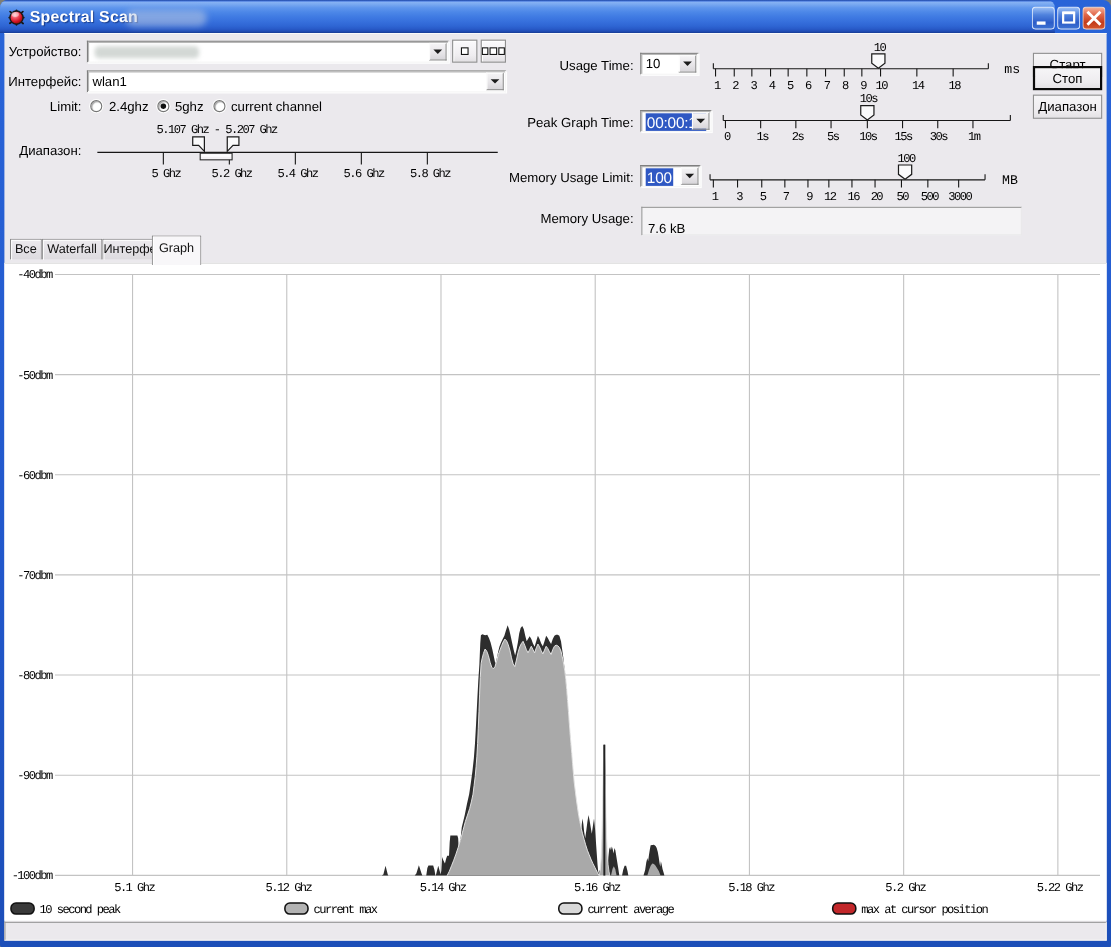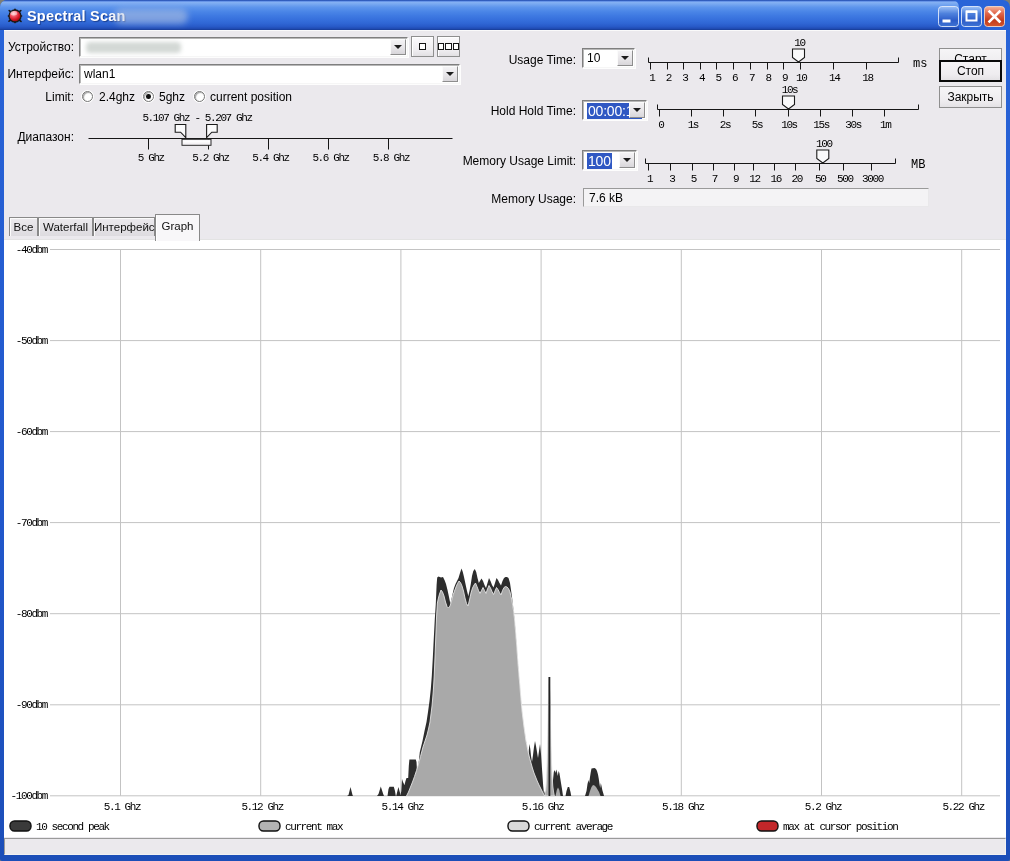--- a/index.html
+++ b/index.html
@@ -104,42 +104,42 @@
 <div class="combo" style="left:79px;top:64px;width:381px;height:20px">
     <div class="txt">wlan1</div>
     <div class="carr"></div>
   </div>
 <div class="lbl" style="left:0;top:90px;width:74px">Limit:</div>
 <div class="radio" style="left:82px;top:91px"></div>
 <div class="rlbl" style="left:99px;top:90px">2.4ghz</div>
 <div class="radio on" style="left:143px;top:91px"></div>
 <div class="rlbl" style="left:159px;top:90px">5ghz</div>
 <div class="radio" style="left:194px;top:91px"></div>
-<div class="rlbl" style="left:210px;top:90px">current position</div>
+<div class="rlbl" style="left:210px;top:90px">current channel</div>
 <div class="lbl" style="left:0;top:130px;width:74px">Диапазон:</div>
 <div class="lbl" style="left:400px;top:53px;width:176px">Usage Time:</div>
 <div class="combo" style="left:582px;top:48px;width:53px;height:20px">
     <div class="txt">10</div>
     <div class="carr"></div>
   </div>
-<div class="lbl" style="left:400px;top:104px;width:176px">Hold Hold Time:</div>
+<div class="lbl" style="left:400px;top:104px;width:176px">Peak Graph Time:</div>
 <div class="combo" style="left:582px;top:100px;width:65px;height:20px">
     <div class="txt"><span class="sel">00:00:10</span></div>
     <div class="carr"></div>
   </div>
 <div class="lbl" style="left:400px;top:154px;width:176px">Memory Usage Limit:</div>
 <div class="combo" style="left:582px;top:150px;width:55px;height:20px">
     <div class="txt"><span class="sel">100</span></div>
     <div class="carr"></div>
   </div>
 <div class="lbl" style="left:400px;top:192px;width:176px">Memory Usage:</div>
-<div class="field" style="left:583px;top:188px;width:346px;height:19px;padding:2px 5px">7.6 kB</div>
+<div class="field" style="left:583px;top:188px;width:346px;height:19px;padding:12px 5px">7.6 kB</div>
 <div class="btn" style="top:48px">Старт</div>
 <div class="btn def" style="top:60px">Стоп</div>
-<div class="btn" style="top:86px">Закрыть</div>
+<div class="btn" style="top:86px">Диапазон</div>
 <svg class="abs" style="left:0;top:0;z-index:3;pointer-events:none" width="1010" height="220">
     <line x1="88.5" y1="138.5" x2="452.5" y2="138.5" stroke="#161616" stroke-width="1" fill="none"></line>
     <line x1="148.5" y1="138.5" x2="148.5" y2="149.5" stroke="#161616" stroke-width="1" fill="none"></line>
     <line x1="208.5" y1="138.5" x2="208.5" y2="149.5" stroke="#161616" stroke-width="1" fill="none"></line>
     <line x1="268.5" y1="138.5" x2="268.5" y2="149.5" stroke="#161616" stroke-width="1" fill="none"></line>
     <line x1="328.5" y1="138.5" x2="328.5" y2="149.5" stroke="#161616" stroke-width="1" fill="none"></line>
     <line x1="388.5" y1="138.5" x2="388.5" y2="149.5" stroke="#161616" stroke-width="1" fill="none"></line>
     <text x="150.8" y="160.5" text-anchor="middle" font-size="11px" letter-spacing="-1.4" fill="#000">5 Ghz</text>
     <text x="210.5" y="160.5" text-anchor="middle" font-size="11px" letter-spacing="-1.4" fill="#000">5.2 Ghz</text>
     <text x="270.4" y="160.5" text-anchor="middle" font-size="11px" letter-spacing="-1.4" fill="#000">5.4 Ghz</text>
@@ -227,21 +227,21 @@
     <text x="844.8" y="181.5" text-anchor="middle" font-size="11px" letter-spacing="-1.4" fill="#000">500</text>
     <text x="872.5" y="181.5" text-anchor="middle" font-size="11px" letter-spacing="-1.4" fill="#000">3000</text>
     <path d="M816.8,150.0 H828.8 V158.5 L822.8,163.0 L816.8,158.5 Z" fill="#fafafb" stroke="#1a1a1a" stroke-width="1.1"></path>
     <text x="823.8" y="147.0" text-anchor="middle" font-size="11px" letter-spacing="-1.4" fill="#000">100</text>
     <text x="911" y="167.5" font-size="12px" font-family="Liberation Sans,sans-serif" fill="#000">MB</text>
   </svg>
 <div id="panel"></div>
 <div class="tab" style="left:9px;top:217px;width:29px">Все</div>
 <div class="tab" style="left:38px;top:217px;width:55px">Waterfall</div>
 <div class="tab" style="left:93px;top:217px;width:62px">Интерфейс</div>
-<div class="tab active" style="left:155px;top:214px;width:45px;height:27px">Graph</div>
+<div class="tab active" style="left:138px;top:214px;width:45px;height:27px">Graph</div>
 <svg class="abs" style="left:0;top:240px;z-index:4" width="1010" height="600">
     <line x1="50" y1="9.5" x2="1000" y2="9.5" stroke="#c3c3c3" stroke-width="1"></line>
     <line x1="50" y1="100.6" x2="1000" y2="100.6" stroke="#c3c3c3" stroke-width="1"></line>
     <line x1="50" y1="191.6" x2="1000" y2="191.6" stroke="#c3c3c3" stroke-width="1"></line>
     <line x1="50" y1="282.6" x2="1000" y2="282.6" stroke="#c3c3c3" stroke-width="1"></line>
     <line x1="50" y1="373.7" x2="1000" y2="373.7" stroke="#c3c3c3" stroke-width="1"></line>
     <line x1="50" y1="464.8" x2="1000" y2="464.8" stroke="#c3c3c3" stroke-width="1"></line>
     <line x1="50" y1="555.8" x2="1000" y2="555.8" stroke="#c3c3c3" stroke-width="1"></line>
     <line x1="120.5" y1="9.5" x2="120.5" y2="555.8" stroke="#c3c3c3" stroke-width="1"></line>
     <line x1="260.7" y1="9.5" x2="260.7" y2="555.8" stroke="#c3c3c3" stroke-width="1"></line>

